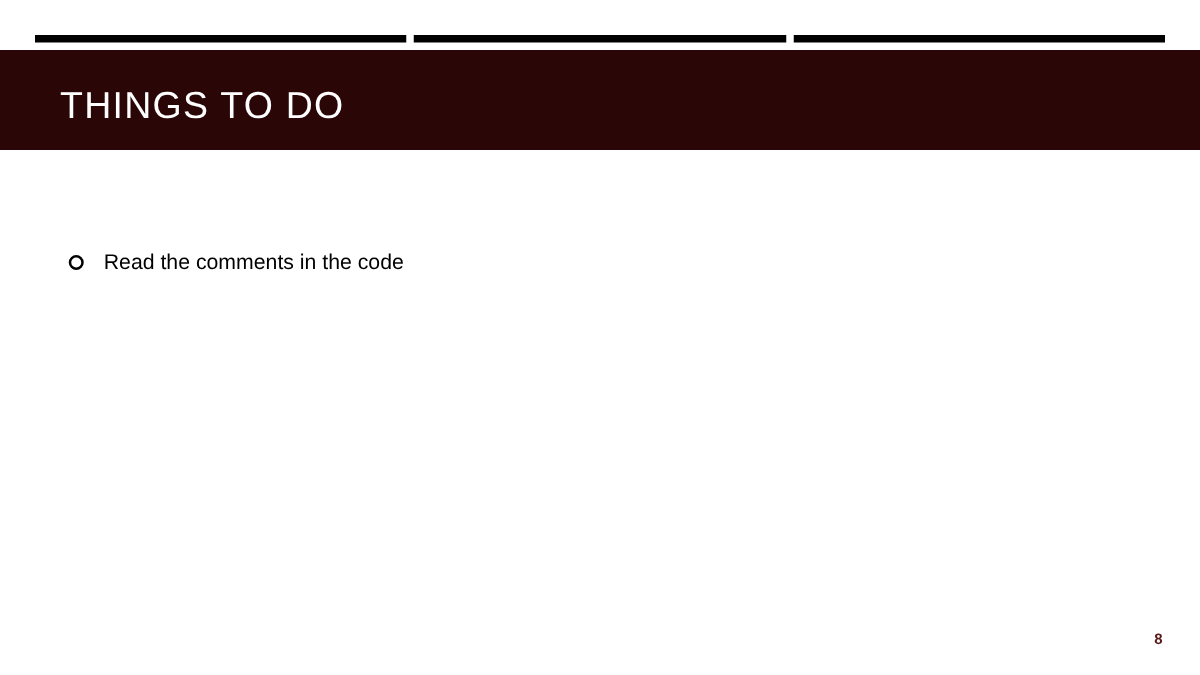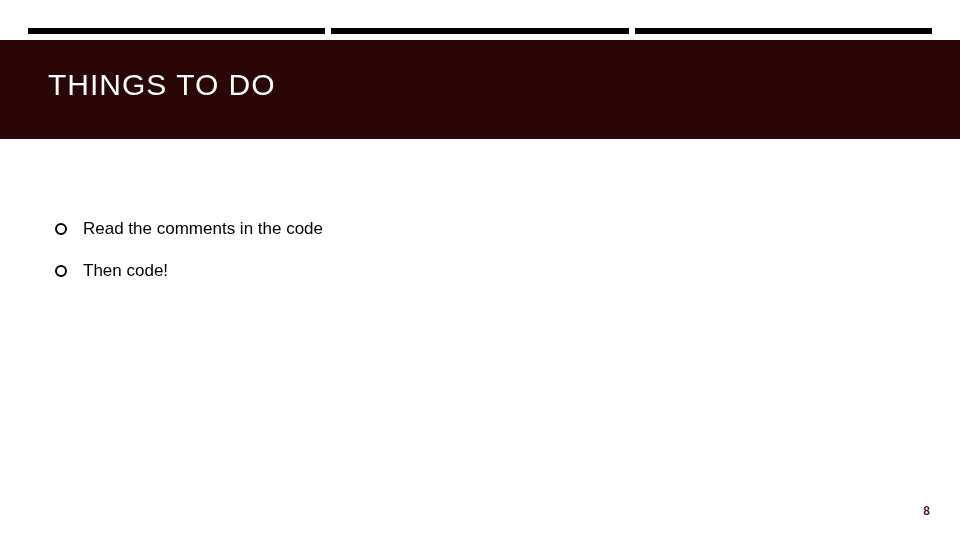--- a/index.html
+++ b/index.html
@@ -20,21 +20,21 @@
   }
   .top-bar {
     flex: 1;
     height: 6px;
     background: #000000;
   }
   .title-band {
     margin-top: 6px;
     background: #2a0606;
     color: #ffffff;
-    padding: 28px 48px 37px 48px;
+    padding: 28px 48px 18px 48px;
   }
   .title-text {
     font-size: 30px;
     font-weight: 400;
     letter-spacing: 1px;
   }
   .content {
     padding: 80px 13px 0 55px;
   }
   .bullet-item {
@@ -74,19 +74,15 @@
 
 <div class="title-band">
   <div class="title-text">THINGS TO DO</div>
 </div>
 
 <div class="content">
   <div class="bullet-item">
     <span class="bullet-icon"></span>
     <span class="bullet-text">Read the comments in the code</span>
   </div>
-  <div class="bullet-item">
-    <span class="bullet-icon"></span>
-    <span class="bullet-text">Then code!</span>
-  </div>
 </div>
 
 <div class="page-number">8</div>
 
 </body></html>

